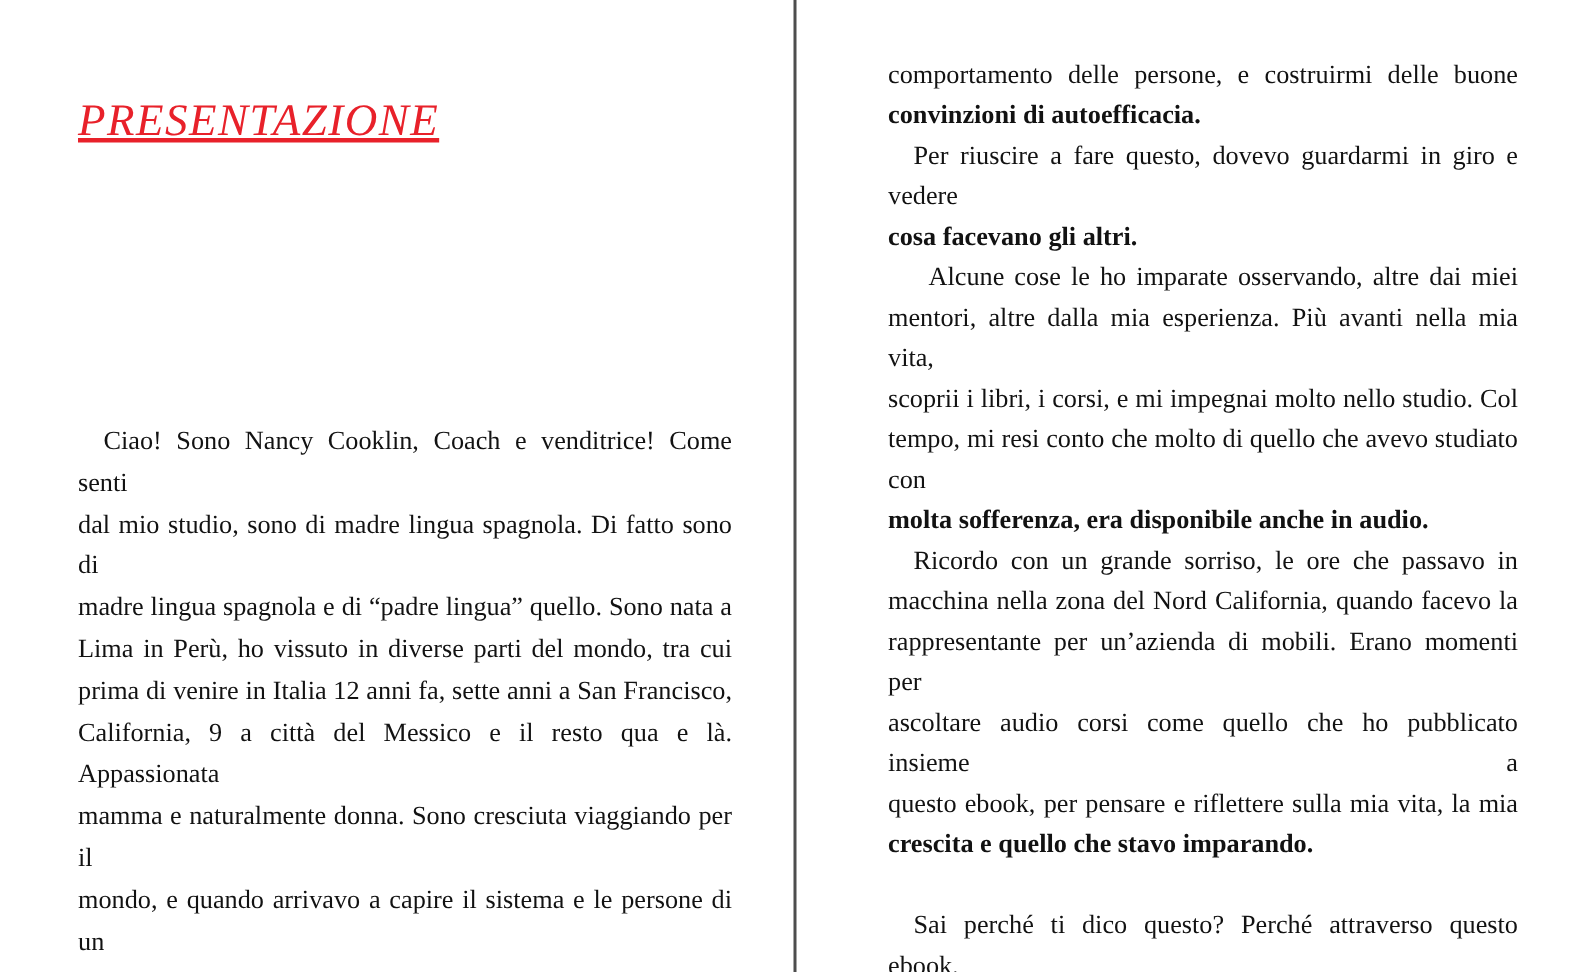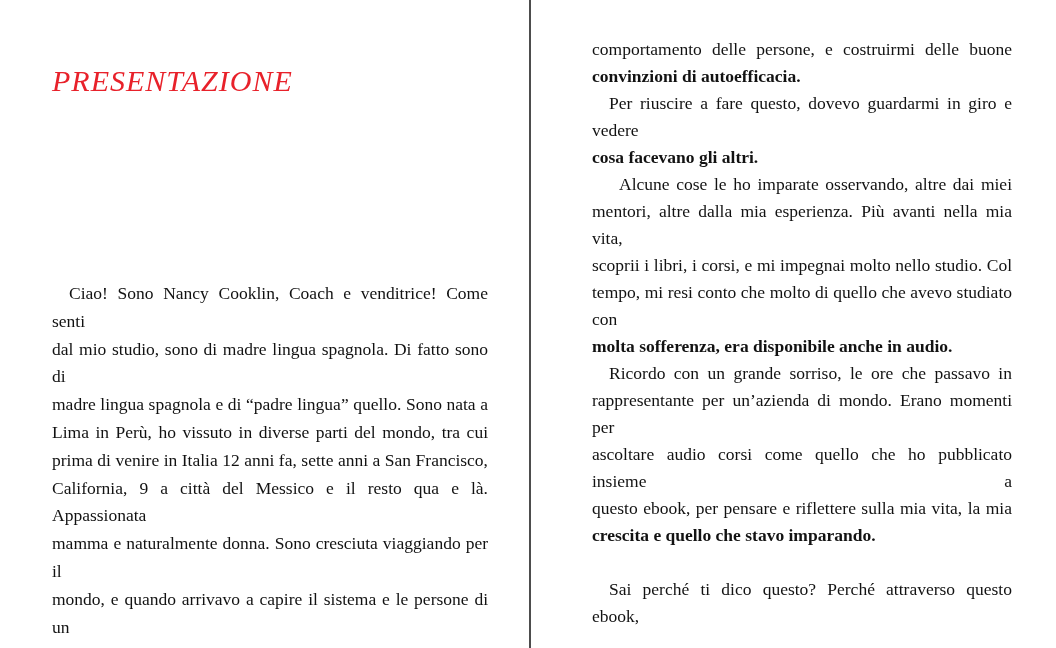--- a/index.html
+++ b/index.html
@@ -21,20 +21,21 @@
     position: absolute;
     left: 52px; top: 64px;
     margin: 0;
     font-family: "Liberation Serif", serif;
     font-style: italic;
     font-weight: normal;
     font-size: 30px;
     letter-spacing: 1px;
     color: #e8212a;
     white-space: nowrap;
+    text-decoration: underline;
   }
   .text {
     position: absolute;
     color: #121212;
     font-size: 17.5px;
   }
   .left-text {
     left: 52px; top: 280px;
     width: 436px;
     line-height: 27.8px;
@@ -90,21 +91,22 @@
         </div>
         <div class="para">
           <div class="line ind-large">Alcune cose le ho imparate osservando, altre dai miei</div>
           <div class="line">mentori, altre dalla mia esperienza. Più avanti nella mia vita,</div>
           <div class="line">scoprii i libri, i corsi, e mi impegnai molto nello studio. Col</div>
           <div class="line">tempo, mi resi conto che molto di quello che avevo studiato con</div>
           <div class="line endline">molta sofferenza, era disponibile anche in audio.</div>
         </div>
         <div class="para">
           <div class="line ind-normal">Ricordo con un grande sorriso, le ore che passavo in</div>
-          <div class="line">rappresentante per un’azienda di mondo. Erano momenti per</div>
+          <div class="line">macchina nella zona del Nord California, quando facevo la</div>
+          <div class="line">rappresentante per un’azienda di mobili. Erano momenti per</div>
           <div class="line">ascoltare audio corsi come quello che ho pubblicato insieme a</div>
           <div class="line">questo ebook, per pensare e riflettere sulla mia vita, la mia</div>
           <div class="line endline">crescita e quello che stavo imparando.</div>
         </div>
         <div class="para gap">
           <div class="line ind-normal">Sai perché ti dico questo? Perché attraverso questo ebook,</div>
         </div>
       </div>
   </div>
 

